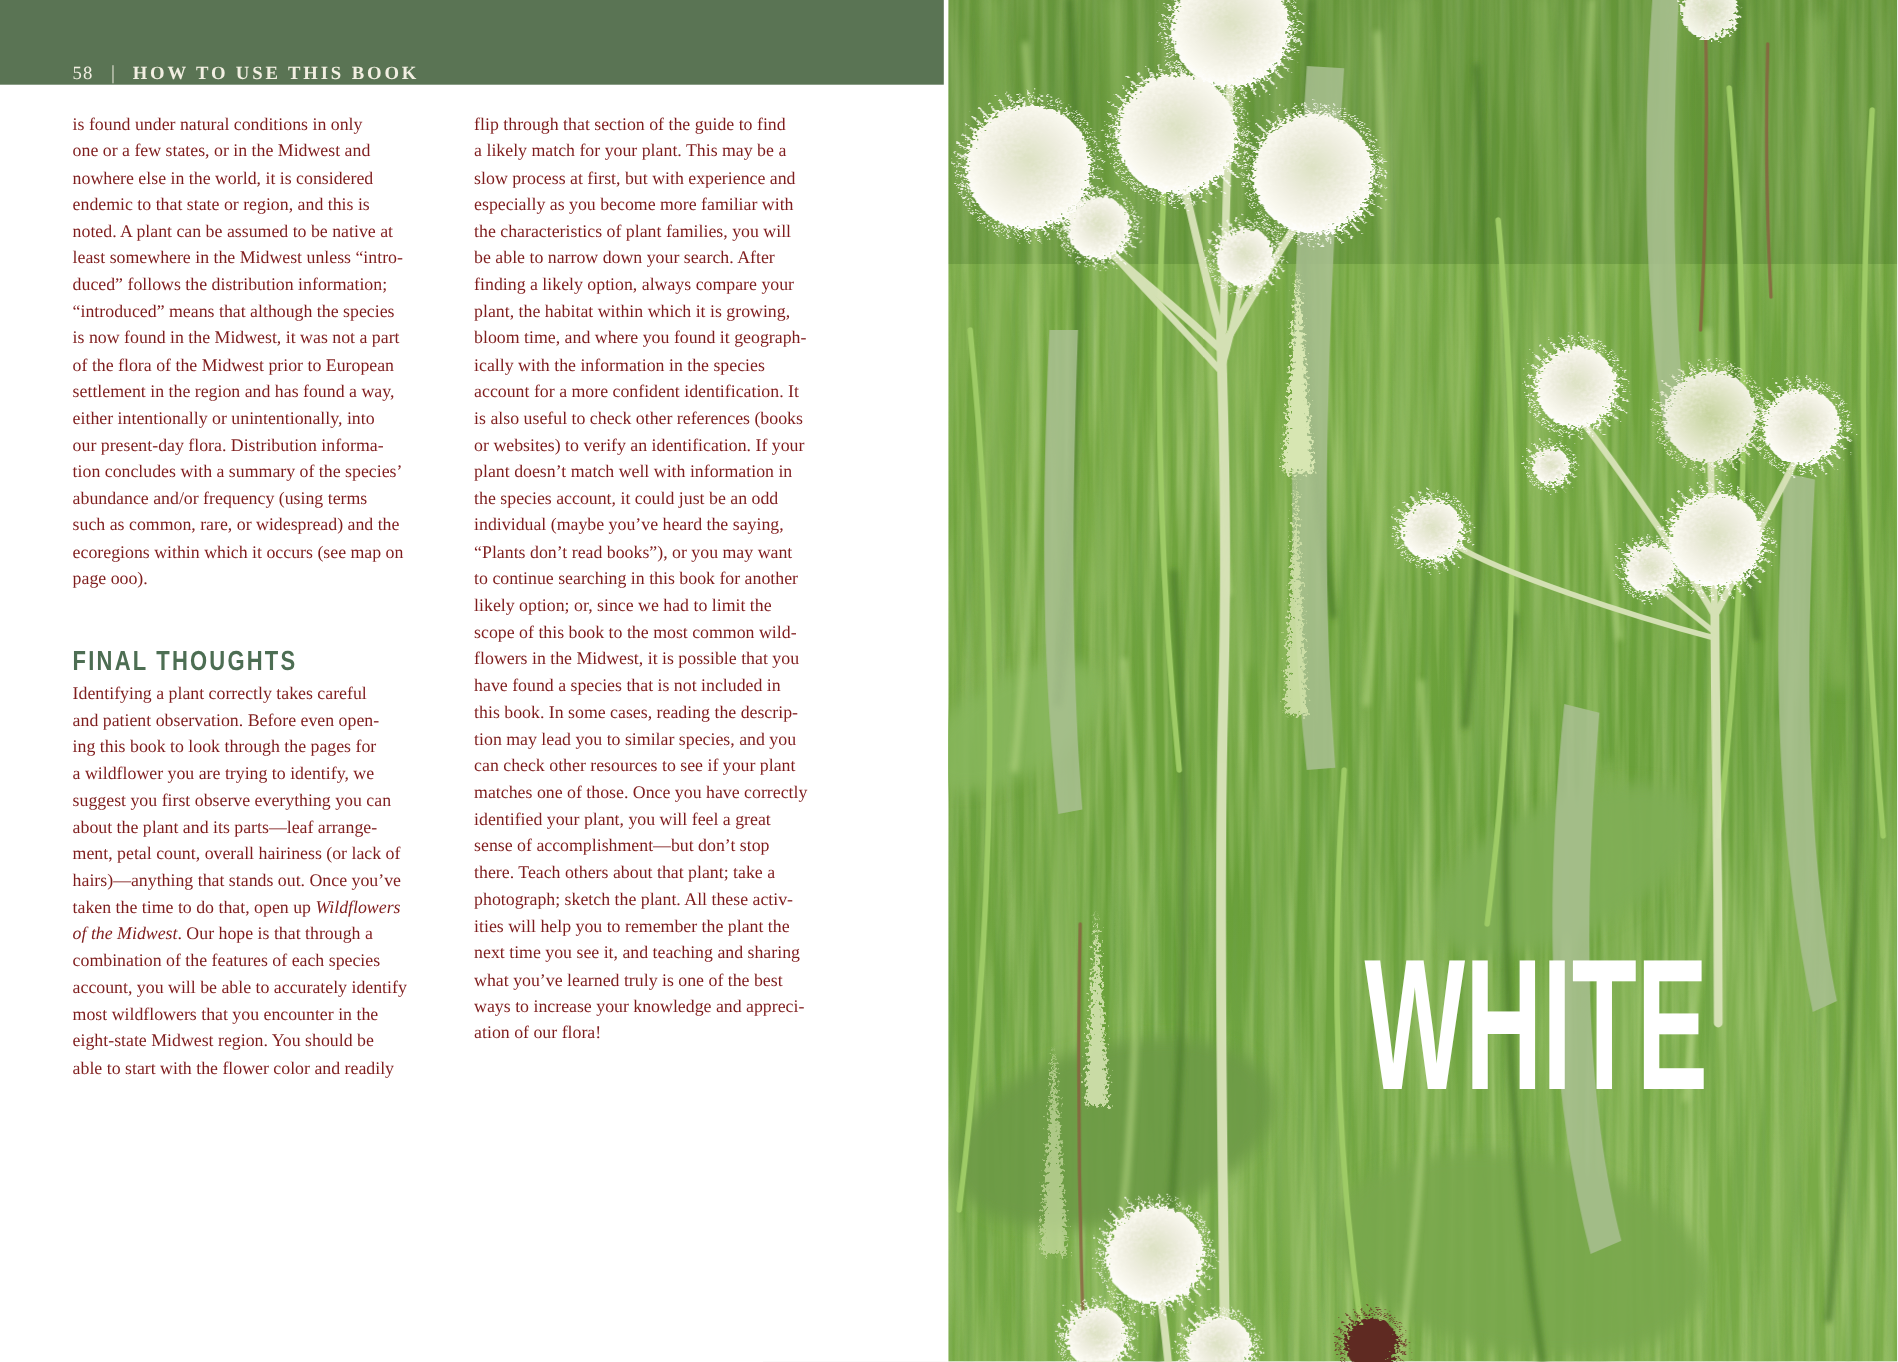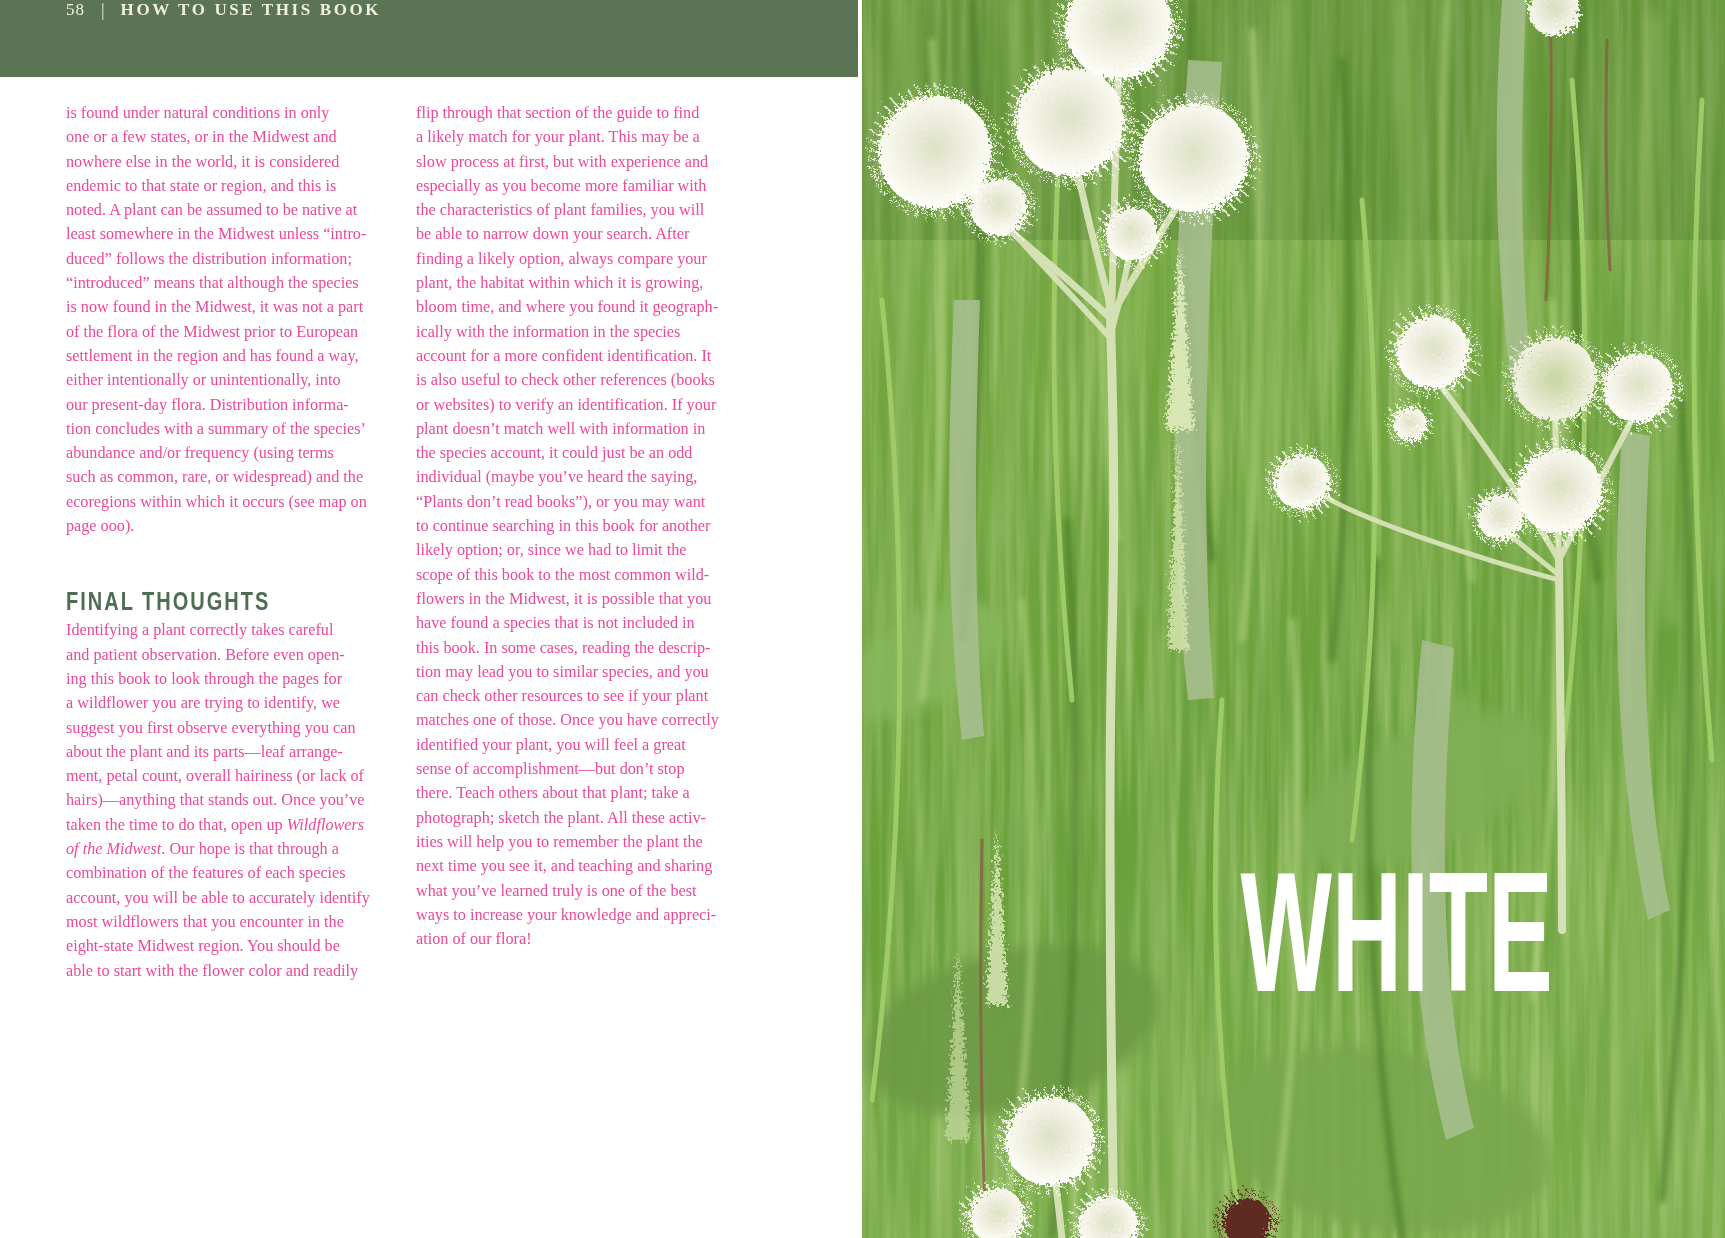--- a/index.html
+++ b/index.html
@@ -1,28 +1,28 @@
 <!DOCTYPE html>
 <html><head>
 <meta charset="utf-8">
 <style>
   html,body{margin:0;padding:0;background:#e8e8e8;}
   .page{position:relative;width:1725px;height:1238px;background:#ffffff;overflow:hidden;
         font-family:"Liberation Serif",serif;}
   
   .left-page{position:absolute;left:0;top:0;width:862px;height:1238px;background:#ffffff;}
   .topbar{position:absolute;left:0;top:0;width:858px;height:77px;background:#5a7454;
-          display:flex;align-items:flex-start;color:#f2efe2;}
+          display:flex;align-items:flex-end;color:#f2efe2;}
   .pagenum{margin-left:66px;font-size:17px;letter-spacing:1px;}
   .hdr-divider{margin:0 16px;font-size:18px;font-weight:400;opacity:.9;}
   .runhead{font-size:17px;font-weight:700;letter-spacing:2.6px;}
   .col{position:absolute;top:101px;}
   .col1{left:66px;width:340px;}
-  .col2{left:416px;width:362px;}
-  .body{margin:0;font-size:16.2px;line-height:24.3px;color:#ec4899;white-space:pre-line;
+  .col2{left:431px;width:362px;}
+  .body{margin:0;font-size:16.2px;line-height:24.3px;color:#7f1d1d;white-space:pre-line;
         font-family:"Liberation Serif",serif;}
   .body em{font-style:italic;}
   .subhead{margin:50px 0 4px 0;font-family:"Liberation Sans",sans-serif;font-weight:700;
            font-size:25px;line-height:26px;letter-spacing:2.5px;color:#4d6e53;
            transform:scaleX(.8);transform-origin:0 50%;white-space:nowrap;}
   
   .right-page{position:absolute;left:862px;top:0;width:863px;height:1238px;overflow:hidden;}
   .photo-svg{position:absolute;left:0;top:0;width:863px;height:1238px;display:block;}
   .chapter-title{position:absolute;right:122px;top:848px;text-align:right;color:#ffffff;
                  font-family:"Liberation Sans",sans-serif;font-weight:700;}

